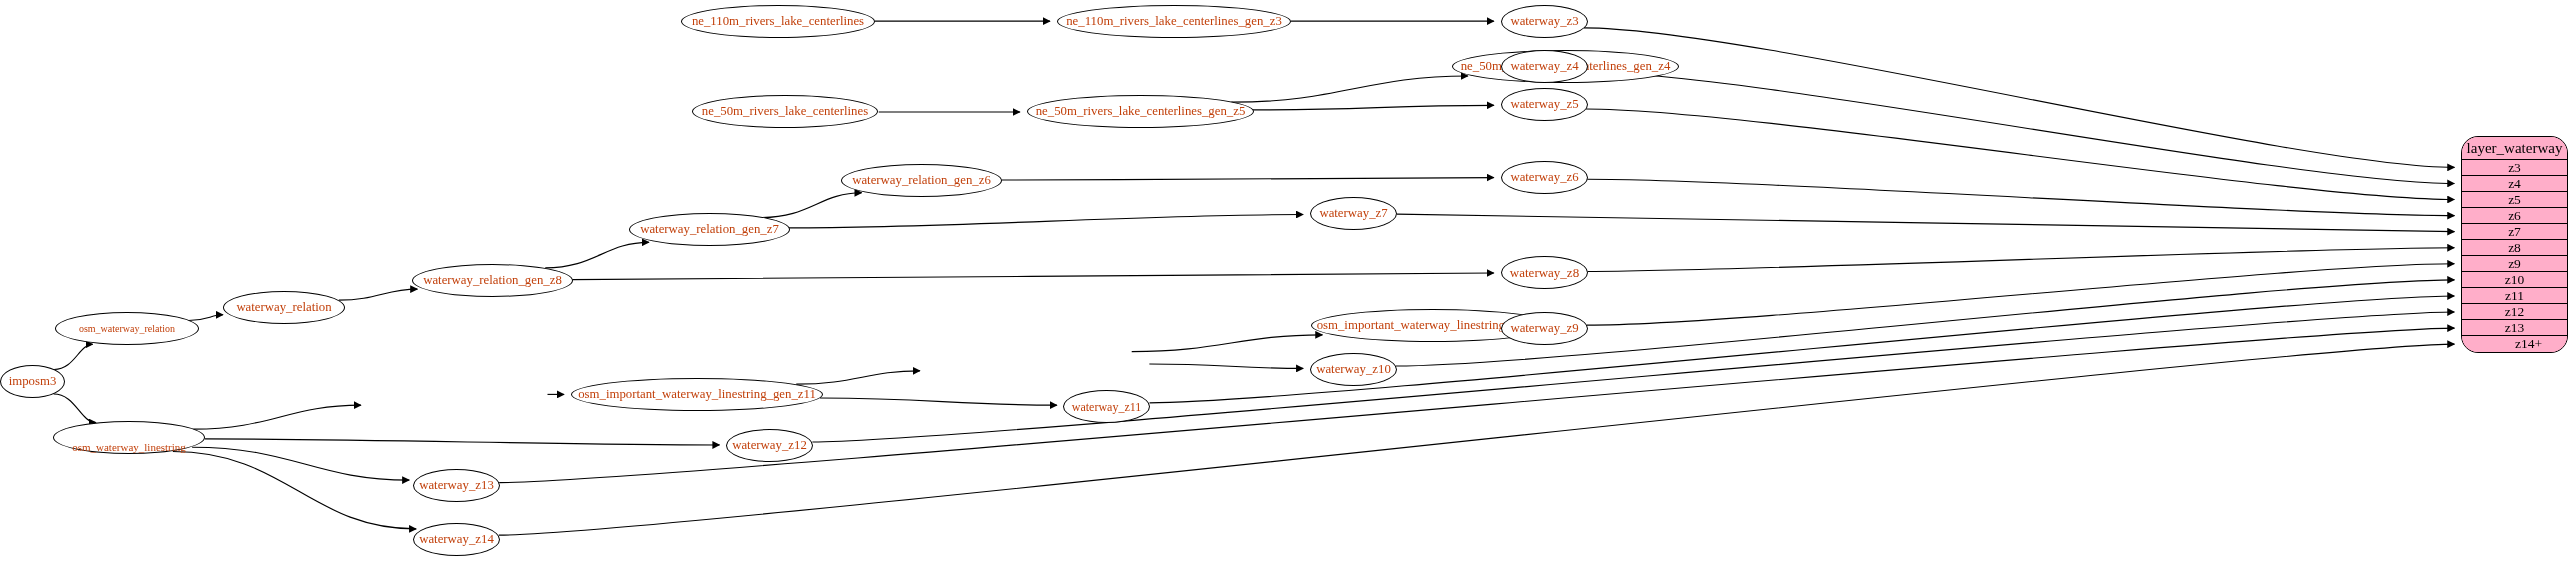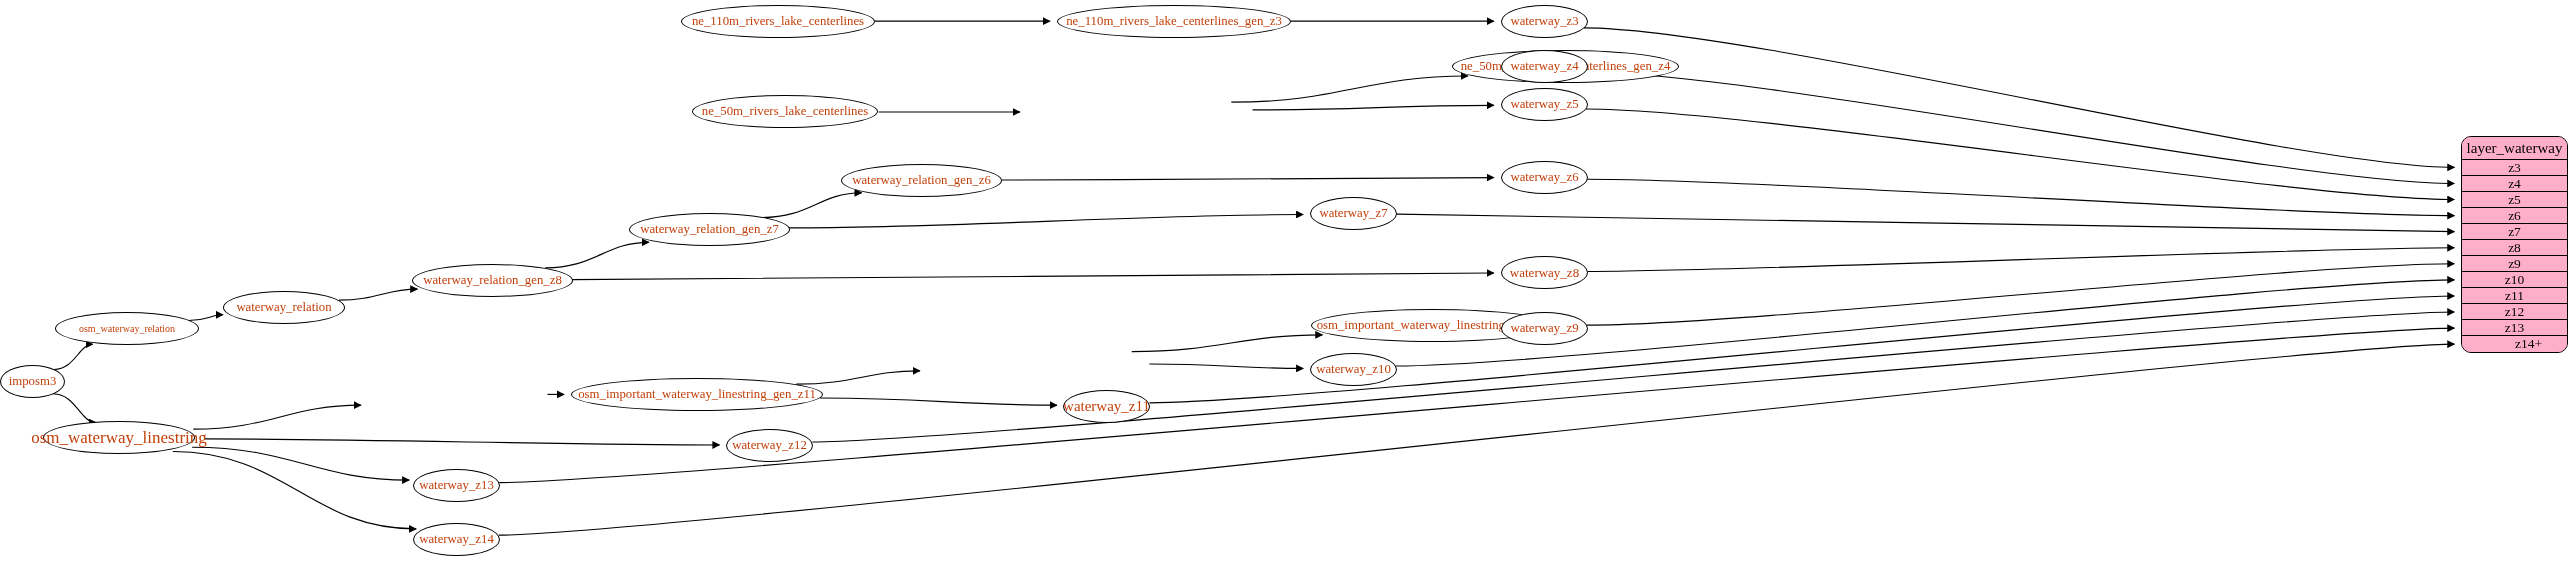--- a/index.html
+++ b/index.html
@@ -45,21 +45,21 @@
     line-height: 1;
   }
   .node .lbl {
     display: block;
     text-align: center;
   }
   .table-node {
     position: absolute;
     box-sizing: border-box;
     border: 1.1px solid #000000;
-    border-radius: 10px;
+    border-radius: 17px;
     background: #ffaec9;
     overflow: hidden;
   }
   .table-node .trow {
     box-sizing: border-box;
     display: flex;
     align-items: center;
     justify-content: center;
     color: #000000;
     background: #ffaec9;
@@ -130,21 +130,21 @@
       </g>
   </svg>
 
   <div id="node-layer">
       <div class="node" style="left: 0px; top: 365px; width: 65px; height: 33px; font-size: 12.8px;">
         <span class="lbl">imposm3</span>
       </div>
       <div class="node" style="left: 55px; top: 312px; width: 144px; height: 33px; font-size: 10px;">
         <span class="lbl">osm_waterway_relation</span>
       </div>
-      <div class="node" style="left: 43px; top: 421px; width: 152px; height: 33px; font-size: 17px;">
+      <div class="node" style="left: 53px; top: 421px; width: 152px; height: 33px; font-size: 11px; align-items: flex-end;">
         <span class="lbl">osm_waterway_linestring</span>
       </div>
       <div class="node" style="left: 223px; top: 291px; width: 122px; height: 33px; font-size: 12.8px;">
         <span class="lbl">waterway_relation</span>
       </div>
       <div class="node" style="left: 412px; top: 264px; width: 161px; height: 33px; font-size: 12.8px;">
         <span class="lbl">waterway_relation_gen_z8</span>
       </div>
       <div class="node" style="left: 629px; top: 213px; width: 161px; height: 33px; font-size: 12.8px;">
         <span class="lbl">waterway_relation_gen_z7</span>
@@ -154,20 +154,23 @@
       </div>
       <div class="node" style="left: 681px; top: 4.5px; width: 194px; height: 33px; font-size: 12.8px;">
         <span class="lbl">ne_110m_rivers_lake_centerlines</span>
       </div>
       <div class="node" style="left: 1057px; top: 4.5px; width: 234px; height: 33px; font-size: 12.8px;">
         <span class="lbl">ne_110m_rivers_lake_centerlines_gen_z3</span>
       </div>
       <div class="node" style="left: 692px; top: 95px; width: 186px; height: 33px; font-size: 12.8px;">
         <span class="lbl">ne_50m_rivers_lake_centerlines</span>
       </div>
+      <div class="node" style="left: 1027px; top: 95px; width: 227px; height: 33px; font-size: 12.8px;">
+        <span class="lbl">ne_50m_rivers_lake_centerlines_gen_z5</span>
+      </div>
       <div class="node" style="left: 1452px; top: 50px; width: 227px; height: 33px; font-size: 12.8px;">
         <span class="lbl">ne_50m_rivers_lake_centerlines_gen_z4</span>
       </div>
       <div class="node" style="left: 571px; top: 378px; width: 252px; height: 33px; font-size: 12.8px;">
         <span class="lbl">osm_important_waterway_linestring_gen_z11</span>
       </div>
       <div class="node" style="left: 1311px; top: 309px; width: 243px; height: 33px; font-size: 12.8px;">
         <span class="lbl">osm_important_waterway_linestring_gen_z9</span>
       </div>
       <div class="node" style="left: 1501px; top: 4.5px; width: 87px; height: 33px; font-size: 12.8px;">
@@ -187,21 +190,21 @@
       </div>
       <div class="node" style="left: 1501px; top: 256px; width: 87px; height: 33px; font-size: 13px;">
         <span class="lbl">waterway_z8</span>
       </div>
       <div class="node" style="left: 1501px; top: 312px; width: 87px; height: 33px; font-size: 12.8px;">
         <span class="lbl">waterway_z9</span>
       </div>
       <div class="node" style="left: 1310px; top: 353px; width: 87px; height: 33px; font-size: 12.8px;">
         <span class="lbl">waterway_z10</span>
       </div>
-      <div class="node" style="left: 1063px; top: 390px; width: 87px; height: 33px; font-size: 15px;">
+      <div class="node" style="left: 1063px; top: 390px; width: 87px; height: 33px; font-size: 12px;">
         <span class="lbl">waterway_z11</span>
       </div>
       <div class="node" style="left: 726px; top: 429px; width: 87px; height: 33px; font-size: 12.8px;">
         <span class="lbl">waterway_z12</span>
       </div>
       <div class="node" style="left: 413px; top: 469px; width: 87px; height: 33px; font-size: 12.8px;">
         <span class="lbl">waterway_z13</span>
       </div>
       <div class="node" style="left: 413px; top: 523px; width: 87px; height: 33px; font-size: 12.8px;">
         <span class="lbl">waterway_z14</span>

